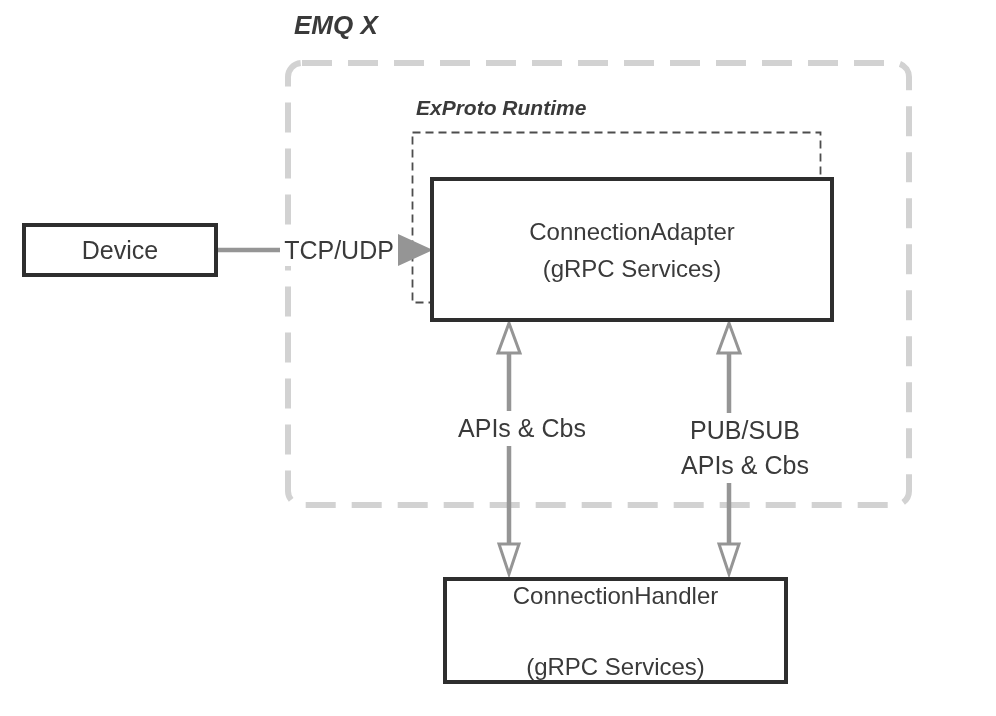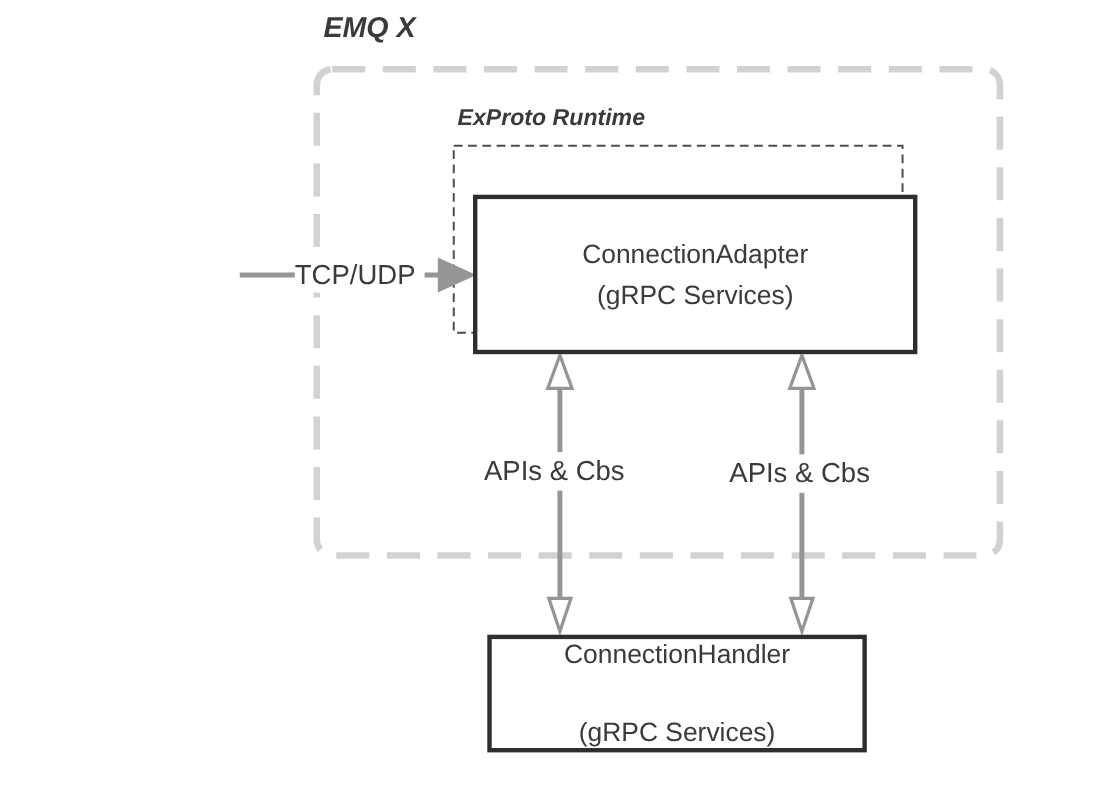--- a/index.html
+++ b/index.html
@@ -76,22 +76,24 @@
   }
   .group-label {
     font-style: italic;
     font-weight: 700;
   }
   .emqx-label    { left: 294px; top: 10px;  font-size: 26px; }
   .exproto-label { left: 416px; top: 96px;  font-size: 21px; }
   .edge-label {
     position: absolute;
     background: #ffffff;
+    text-align: center;
     font-size: 25px;
     color: var(--text, #3a3a3a);
+    margin-left: 12px;
   }
   .tcp-label    { left: 268px; top: 234px; width: 118px; height: 32px; line-height: 32px; }
   .socket-label { left: 440px; top: 411px; width: 140px; line-height: 35px; }
   .pubsub-label { left: 663px; top: 413px; width: 140px; line-height: 35px; }
 </style>
 </head>
 <body>
 
 <div class="canvas">
 
@@ -115,34 +117,38 @@
     <g>
       <line class="arrow-line" x1="729" y1="348" x2="729" y2="547"></line>
       <polygon class="arrow-head-hollow" points="718,353 729,323 740,353"></polygon>
       <polygon class="arrow-head-hollow" points="719,544 729,574 739,544"></polygon>
     </g>
   </svg>
 
   <div class="free-label group-label emqx-label">EMQ X</div>
   <div class="free-label group-label exproto-label">ExProto Runtime</div>
 
+  <div class="node node-device">
+    <div>Device</div>
+  </div>
 
   <div class="node node-adapter">
     <div>ConnectionAdapter</div>
     <div class="subtitle">(gRPC Services)</div>
   </div>
 
   <div class="node node-handler">
     <div>ConnectionHandler</div>
     <div class="subtitle">(gRPC Services)</div>
   </div>
 
   <div class="edge-label tcp-label">TCP/UDP</div>
 
   <div class="edge-label socket-label">
     <div>APIs &amp; Cbs</div>
   </div>
 
   <div class="edge-label pubsub-label">
+    <div>PUB/SUB</div>
     <div>APIs &amp; Cbs</div>
   </div>
 
 </div>
 
 </body></html>

